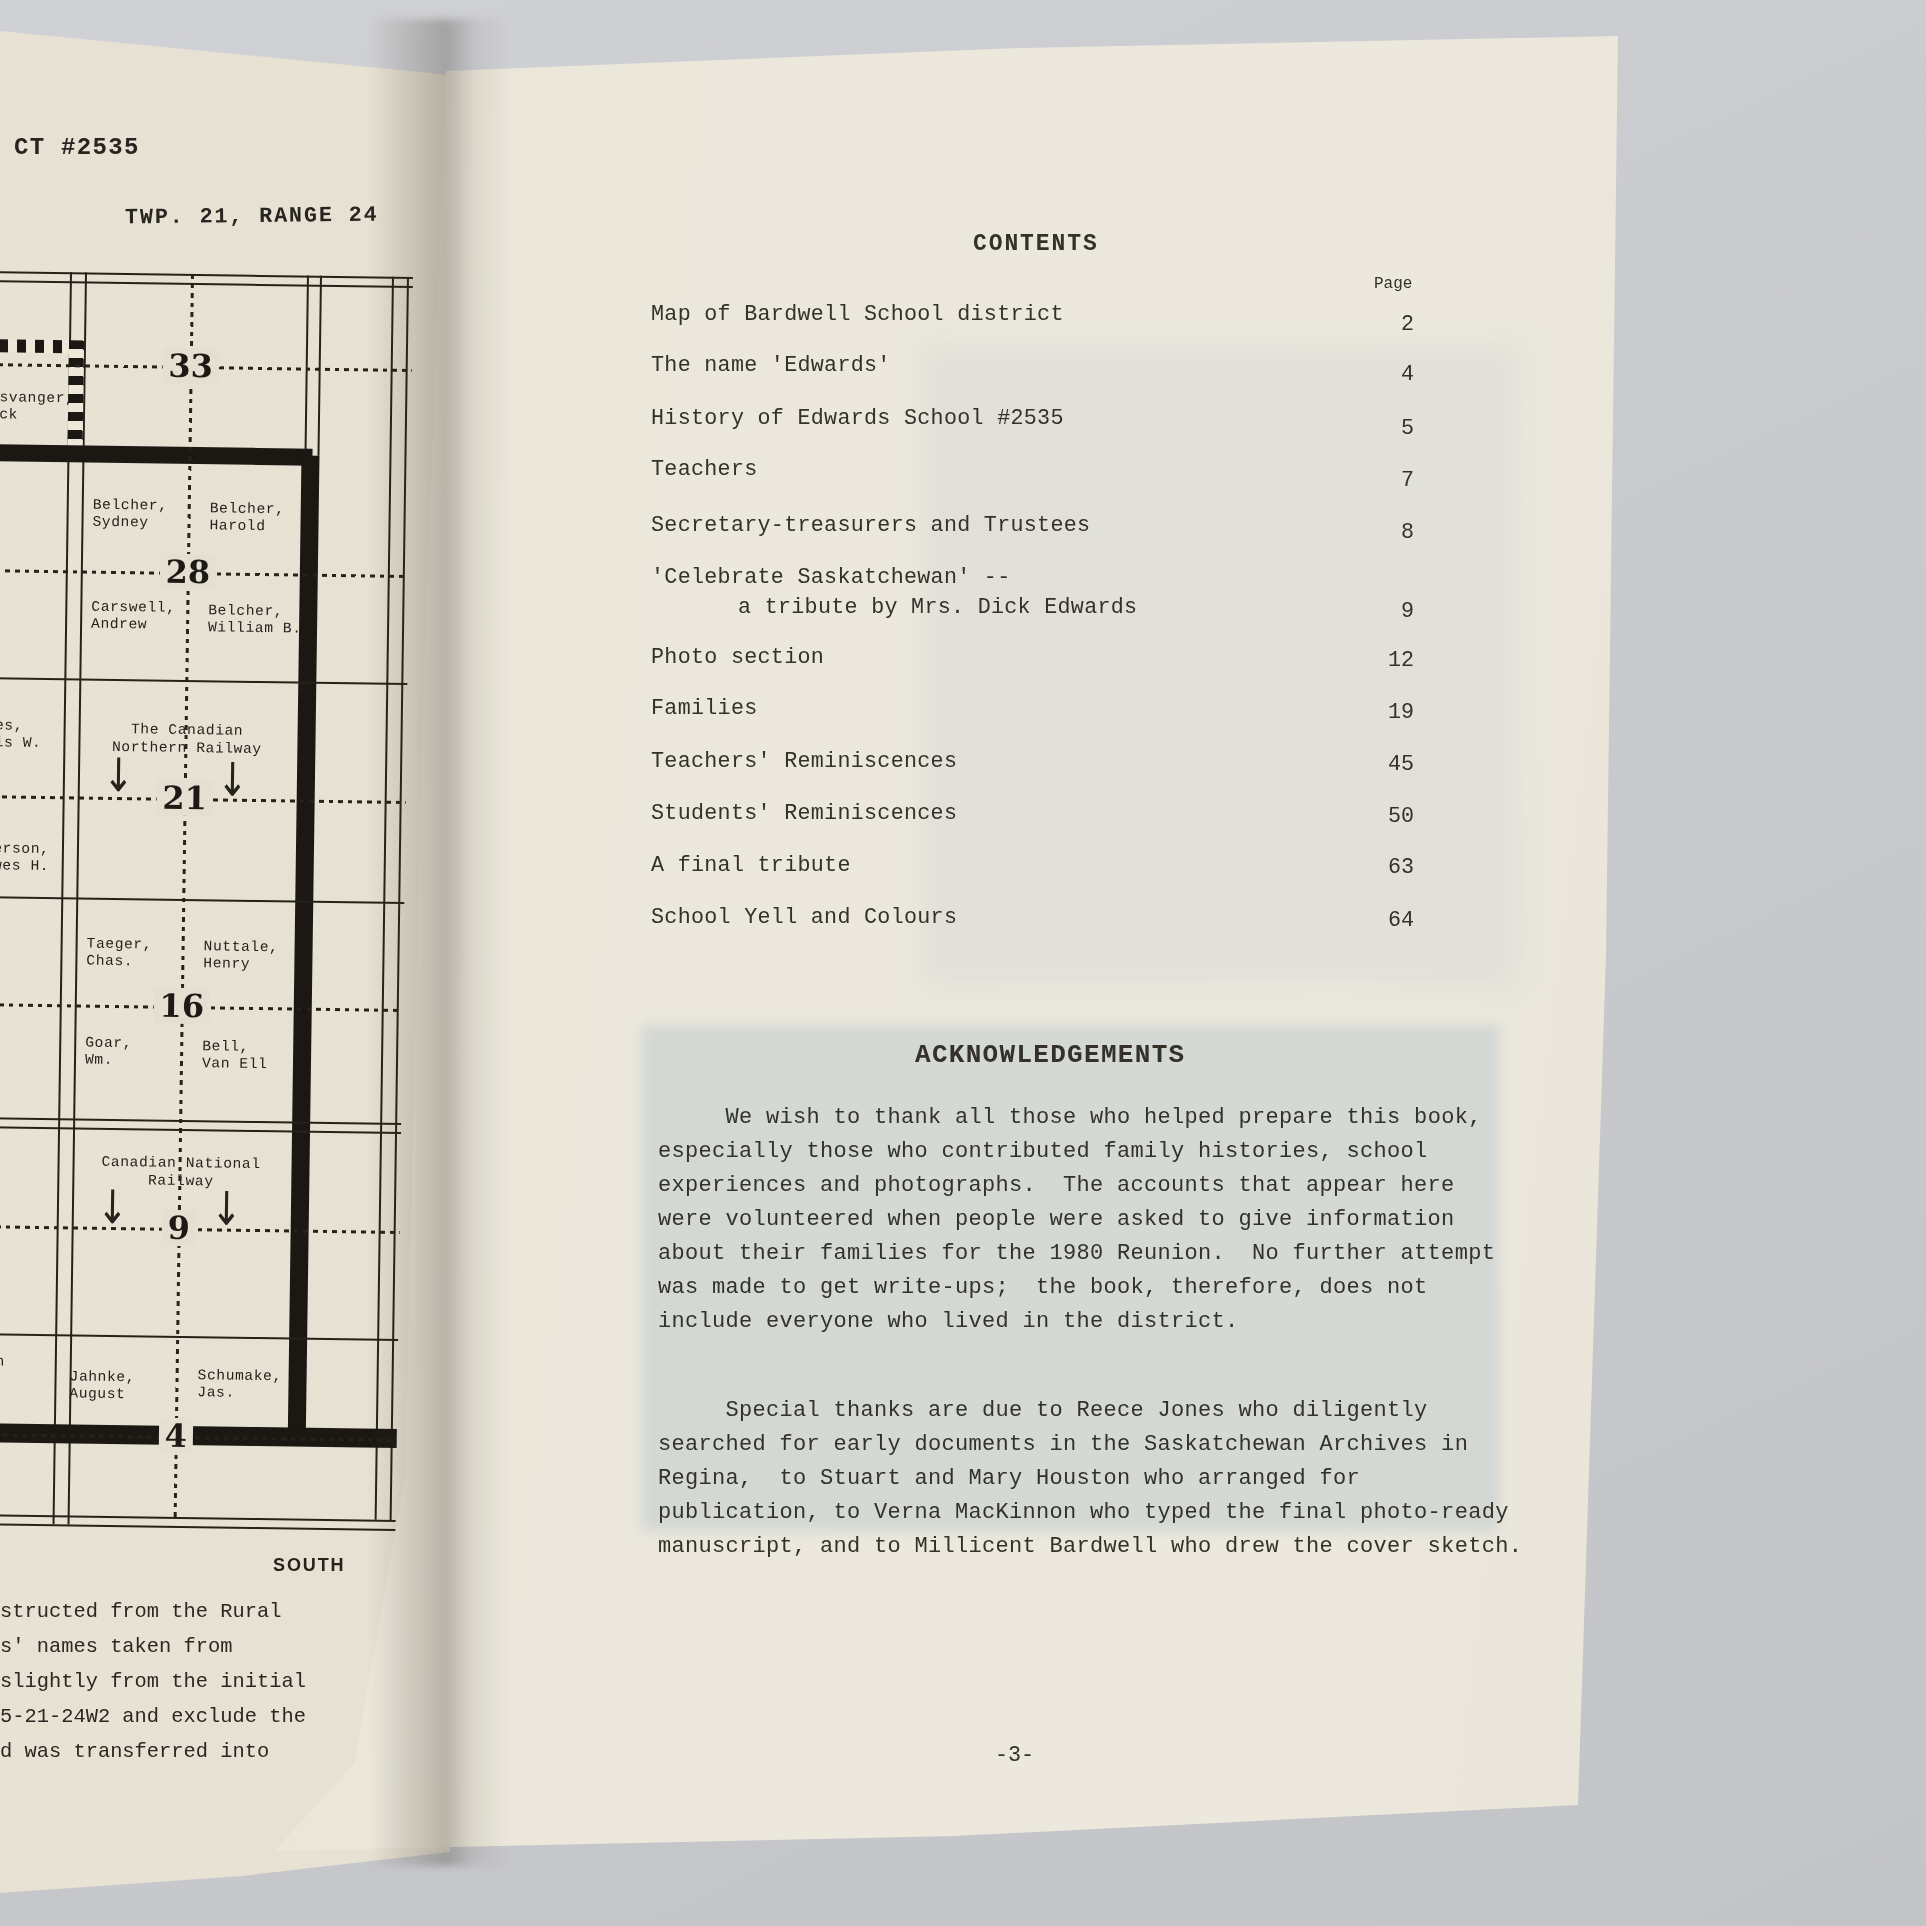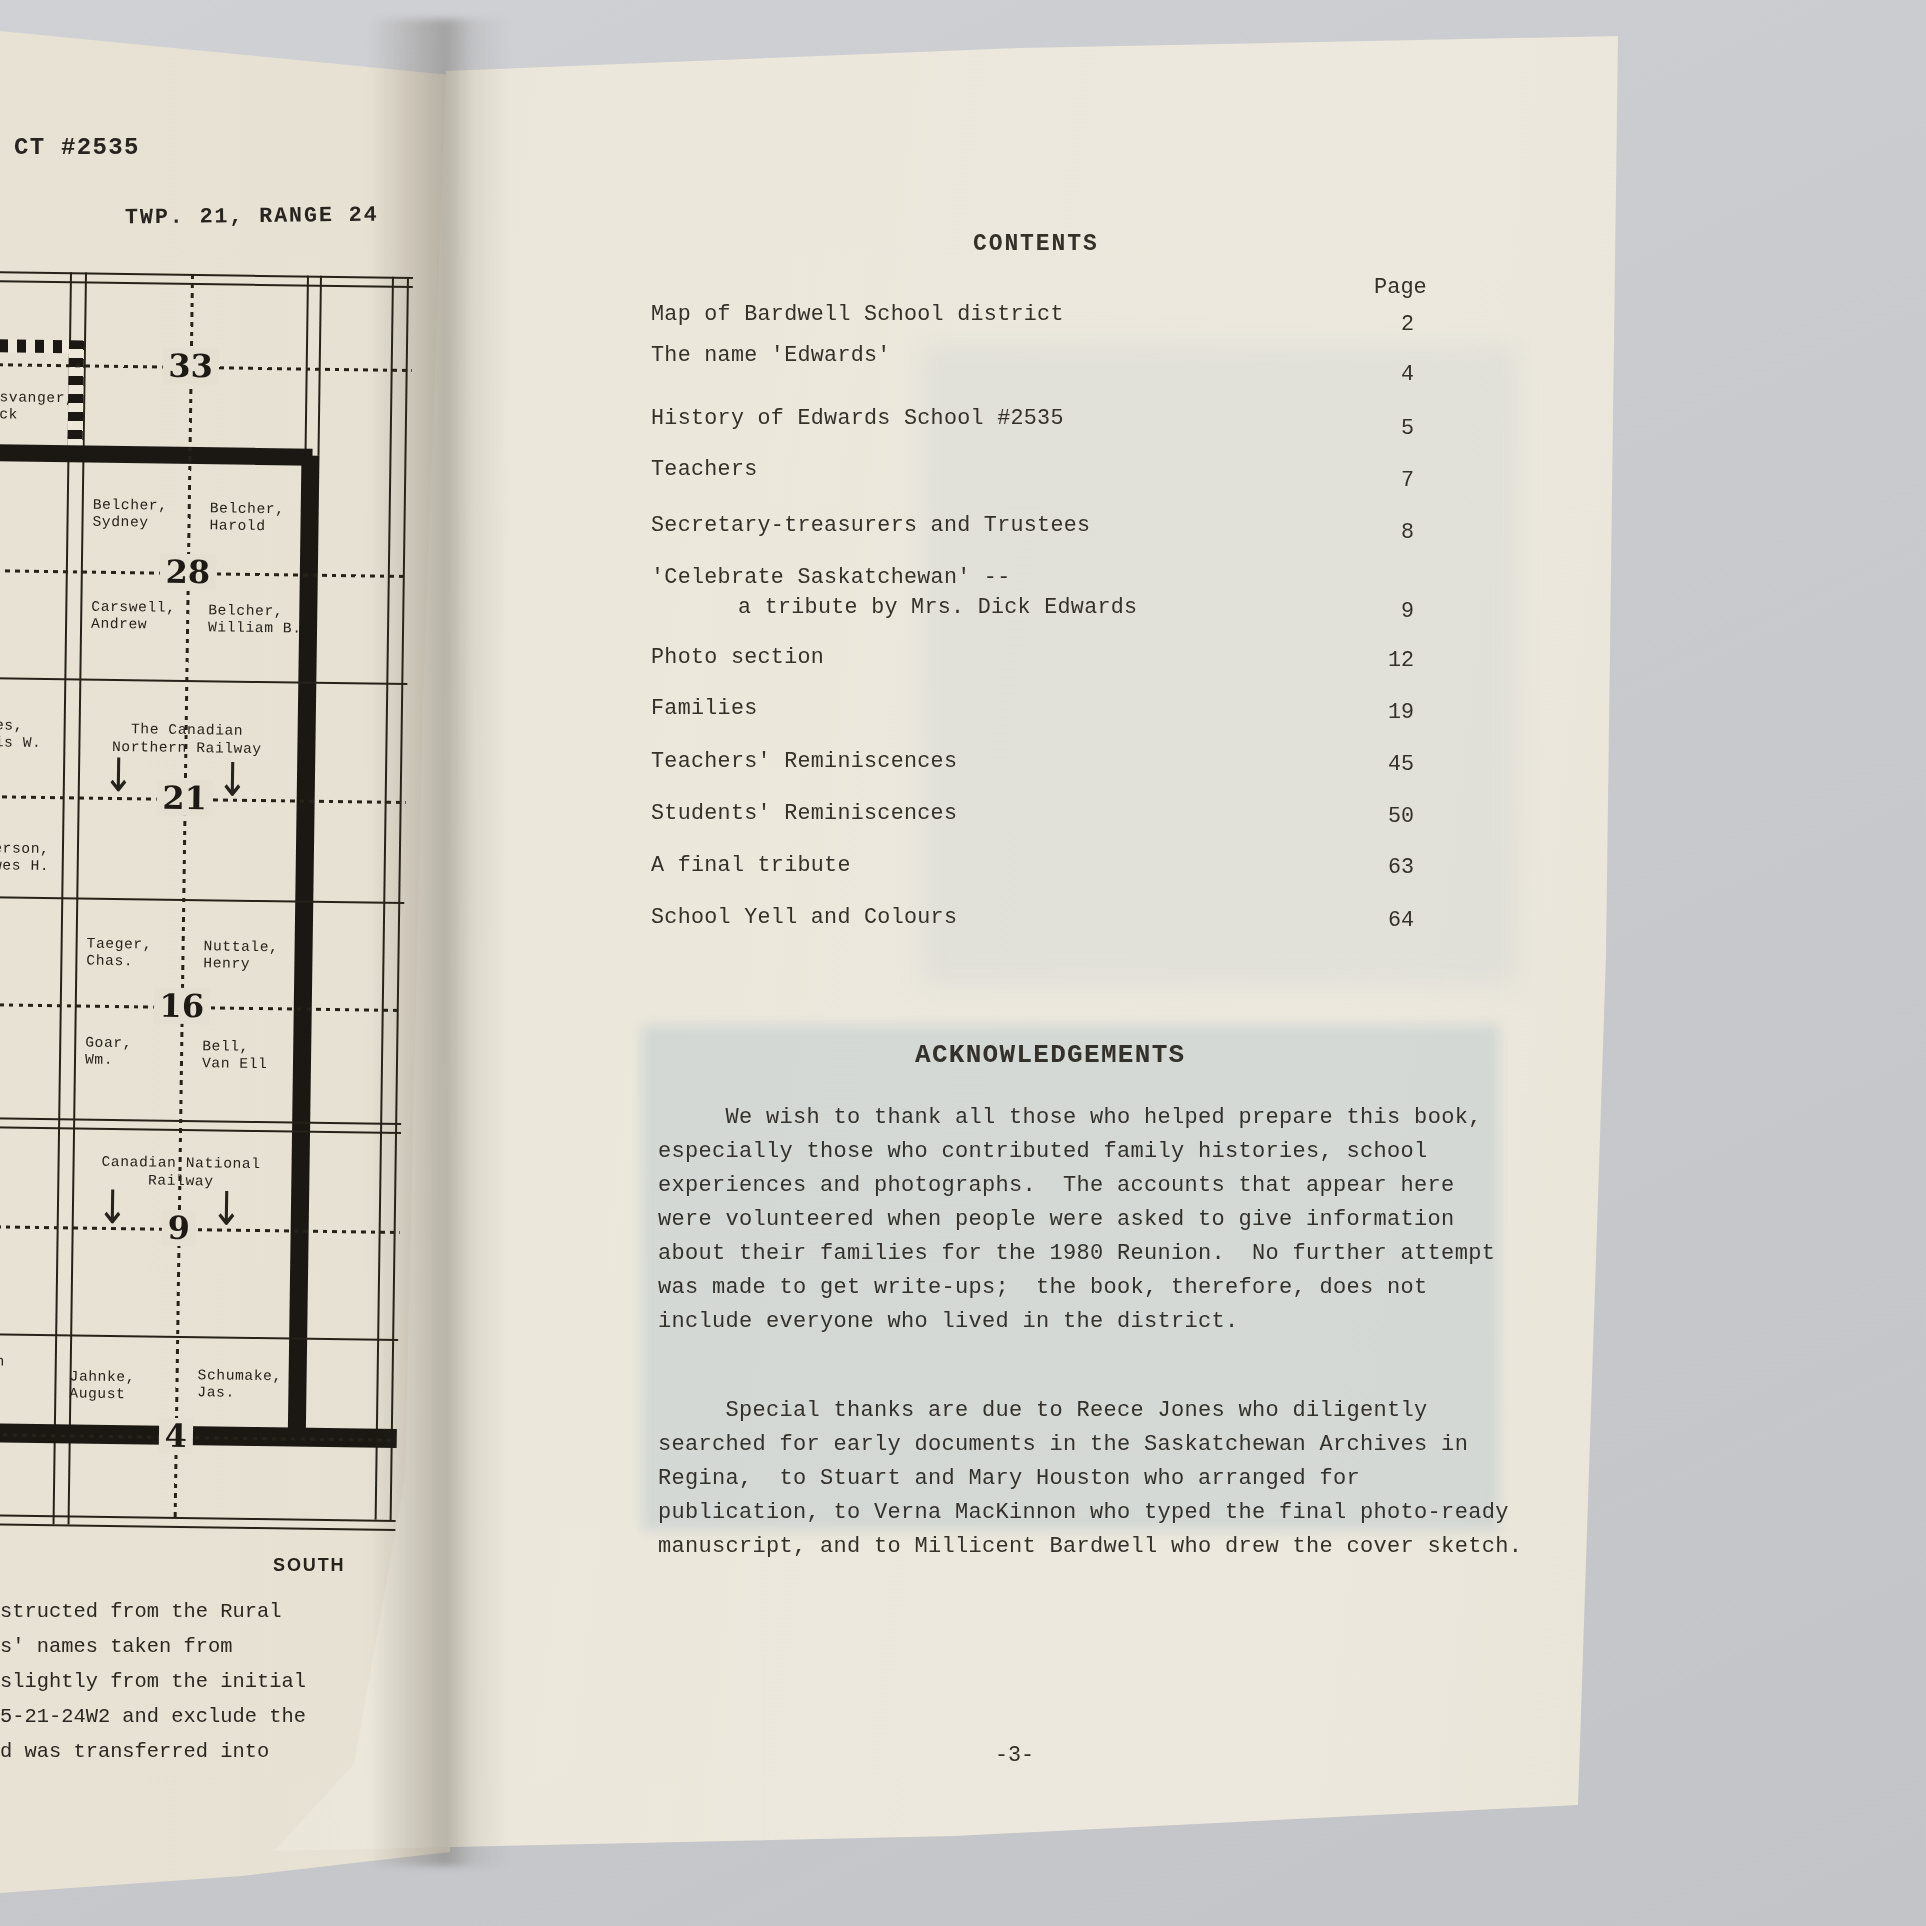--- a/index.html
+++ b/index.html
@@ -50,21 +50,21 @@
   .railname{position:absolute;left:82px;width:223px;text-align:center;font-size:14.6px;line-height:18px;letter-spacing:0.6px;color:#26221c;white-space:pre-line;}
   .arrow{position:absolute;font-family:"DejaVu Sans",sans-serif;font-size:37px;line-height:37px;color:#26221c;transform:scaleY(1.25);}
   .south{left:273px;top:1555px;font-family:"Liberation Sans","DejaVu Sans",sans-serif;font-size:18px;letter-spacing:1.9px;font-weight:bold;color:#26221c;}
   .lp-caption{left:0;top:1594px;font-size:20.4px;line-height:35px;color:#2b2722;white-space:pre-line;}
   
   .tint{position:absolute;pointer-events:none;}
   .tint1{left:642px;top:1025px;width:857px;height:506px;background:rgba(188,202,205,.5);filter:blur(5.7px);}
   .tint2{left:924px;top:347px;width:592px;height:637px;background:rgba(192,204,207,.26);filter:blur(12.7px);}
   .rp{color:#34302a;}
   .toc-title{left:973px;top:231px;font-size:23px;letter-spacing:1.9px;font-weight:bold;}
-  .page-col{left:1374px;top:275px;font-size:22px;}
+  .page-col{left:1374px;top:275px;font-size:16px;}
   .toc-label{left:651px;font-size:21.7px;letter-spacing:0.3px;}
   .toc-label2{left:738px;font-size:21.7px;letter-spacing:0.3px;}
   .toc-num{left:1338px;width:76px;text-align:right;font-size:21.7px;}
   .ack-title{left:915px;top:1040px;font-size:26px;letter-spacing:1.3px;font-weight:bold;}
   .ack-para{left:642px;width:873px;font-size:22px;line-height:34px;letter-spacing:0.3px;}
   .p1{top:1101px;}
   .p2{top:1394px;}
   .folio{left:995px;top:1743px;font-size:21.7px;}
 </style>
 </head>
@@ -164,21 +164,21 @@
 
   <div class="page right-page">
     <div class="tint tint2"></div>
     <div class="tint tint1"></div>
 
     <div class="t rp toc-title">CONTENTS</div>
     <div class="t rp page-col">Page</div>
 
     <div class="t rp toc-label" style="top:302px">Map of Bardwell School district</div>
     <div class="t rp toc-num" style="top:312px">2</div>
-    <div class="t rp toc-label" style="top:343px">The name 'Edwards'</div>
+    <div class="t rp toc-label" style="top:353px">The name 'Edwards'</div>
     <div class="t rp toc-num" style="top:362px">4</div>
     <div class="t rp toc-label" style="top:406px">History of Edwards School #2535</div>
     <div class="t rp toc-num" style="top:416px">5</div>
     <div class="t rp toc-label" style="top:457px">Teachers</div>
     <div class="t rp toc-num" style="top:468px">7</div>
     <div class="t rp toc-label" style="top:513px">Secretary-treasurers and Trustees</div>
     <div class="t rp toc-num" style="top:520px">8</div>
     <div class="t rp toc-label" style="top:565px">'Celebrate Saskatchewan' --</div>
     <div class="t rp toc-label2" style="top:595px">a tribute by Mrs. Dick Edwards</div>
     <div class="t rp toc-num" style="top:599px">9</div>

